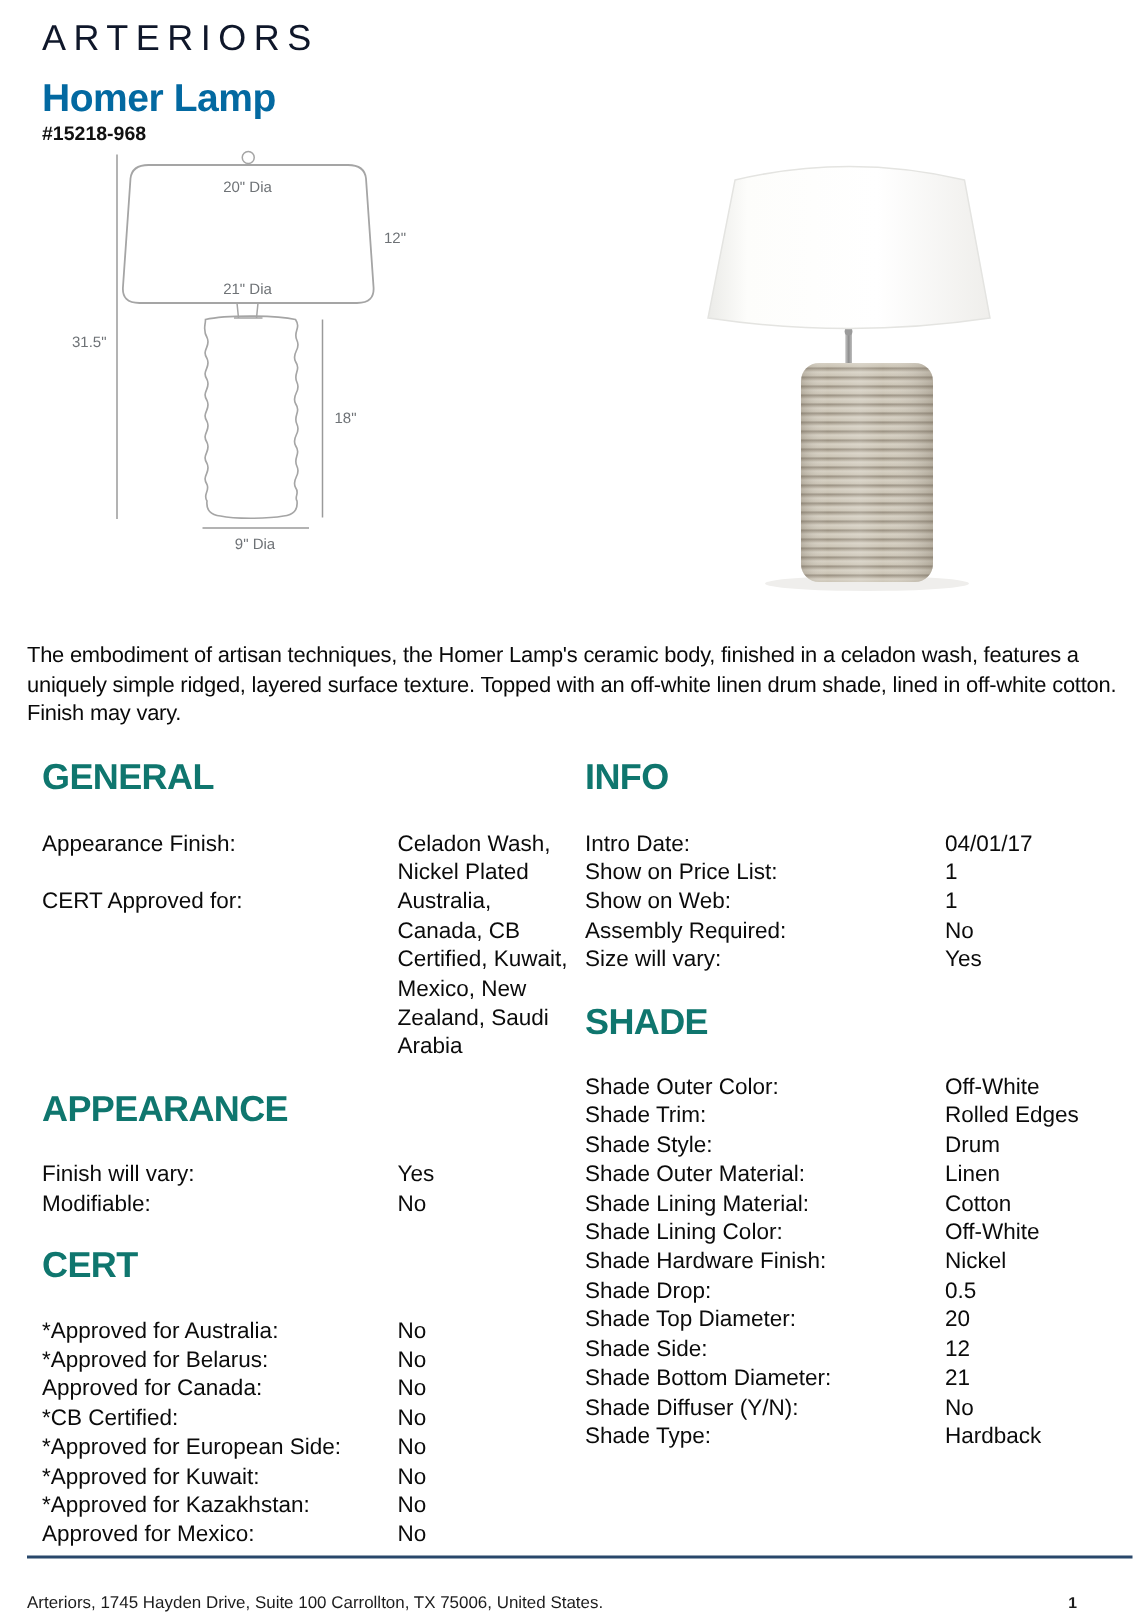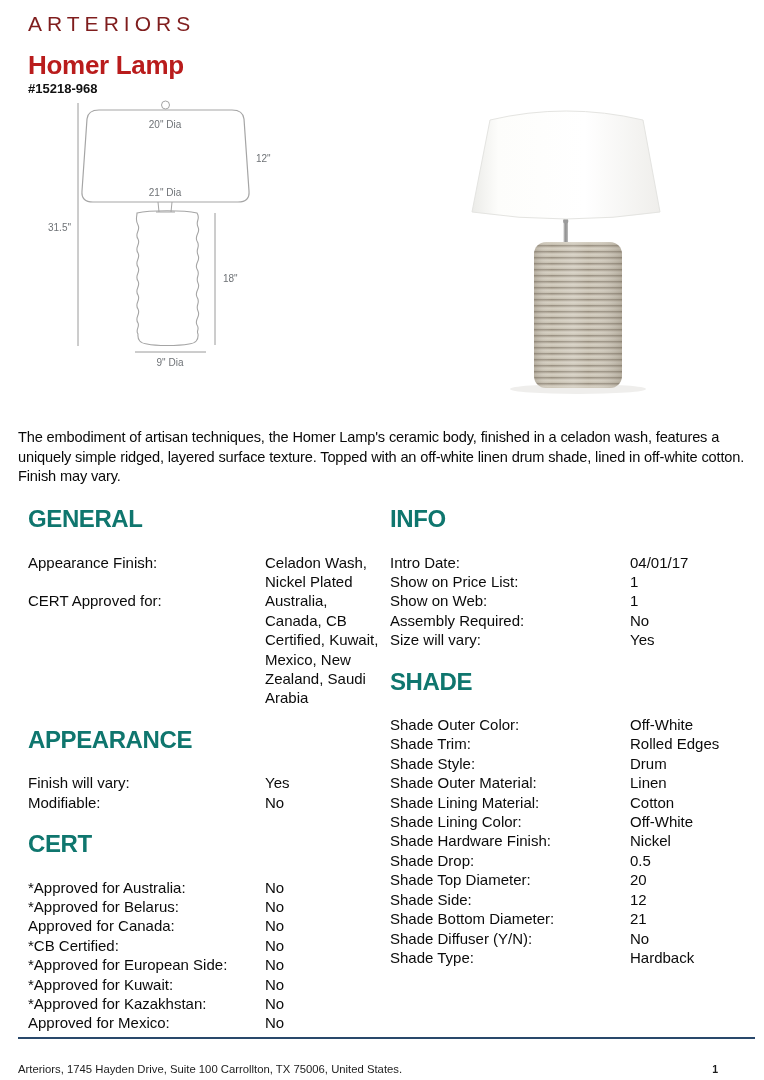--- a/index.html
+++ b/index.html
@@ -1,24 +1,24 @@
 <!DOCTYPE html>
 <html><head>
 <meta charset="utf-8">
 <style>
   html,body{margin:0;padding:0;background:#ffffff;}
   .page{
     position:relative;width:764px;height:1080px;background:#ffffff;
     font-family:"Liberation Sans", sans-serif;color:#0b0b0b;overflow:hidden;
   }
   
-  .brand{position:absolute;left:28px;top:12px;font-size:21px;font-weight:400;
-    letter-spacing:5px;color:#7f1d1d;}
+  .brand{position:absolute;left:28px;top:12px;font-size:24px;font-weight:400;
+    letter-spacing:5px;color:#0f172a;}
   .product-title{position:absolute;left:28px;top:50px;font-size:26px;font-weight:700;
-    color:#b91c1c;letter-spacing:-0.3px;}
+    color:#0369a1;letter-spacing:-0.3px;}
   .sku{position:absolute;left:28px;top:81px;font-size:13px;font-weight:700;color:#111;}
   
   .diagram{position:absolute;left:38px;top:100px;width:330px;height:292px;}
   .diagram text{font-family:"Liberation Sans", sans-serif;font-size:10px;fill:#6e7276;}
   .photo{position:absolute;left:450px;top:100px;width:280px;height:300px;}
   
   .description{position:absolute;left:18px;top:428px;width:732px;
     font-size:14.6px;line-height:19.5px;letter-spacing:-0.15px;color:#090909;}
   
   .col{position:absolute;top:505px;}

